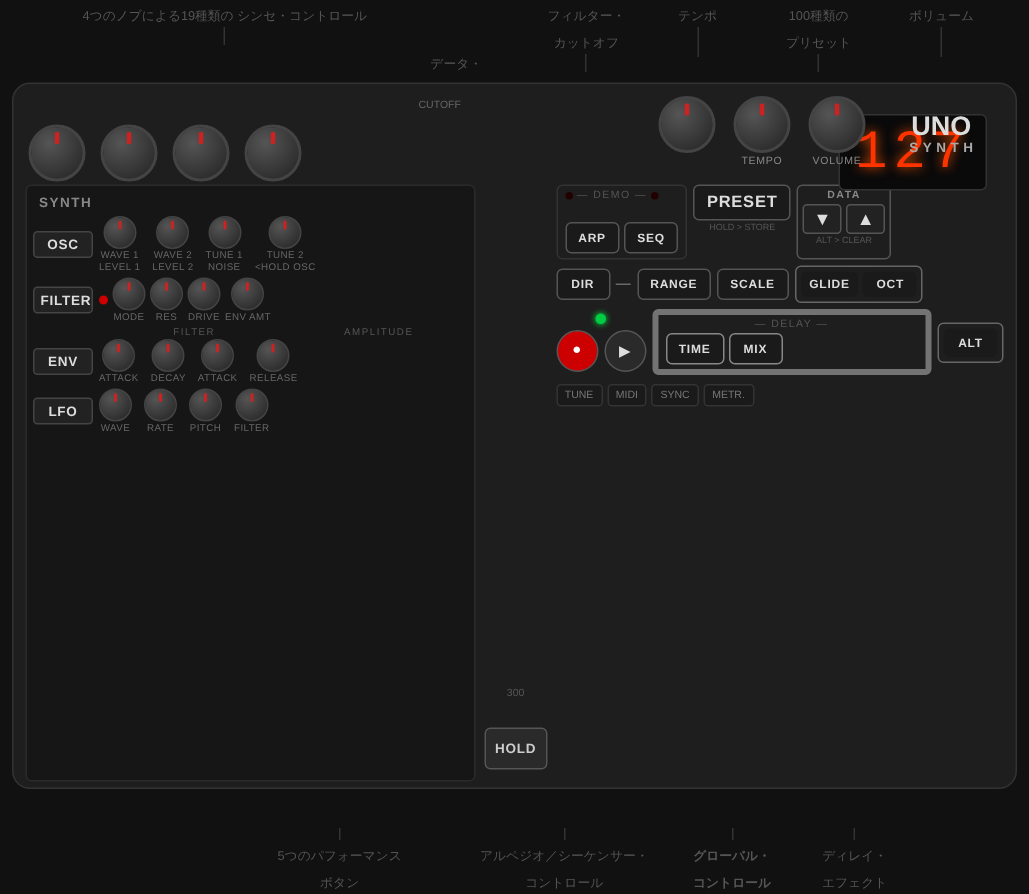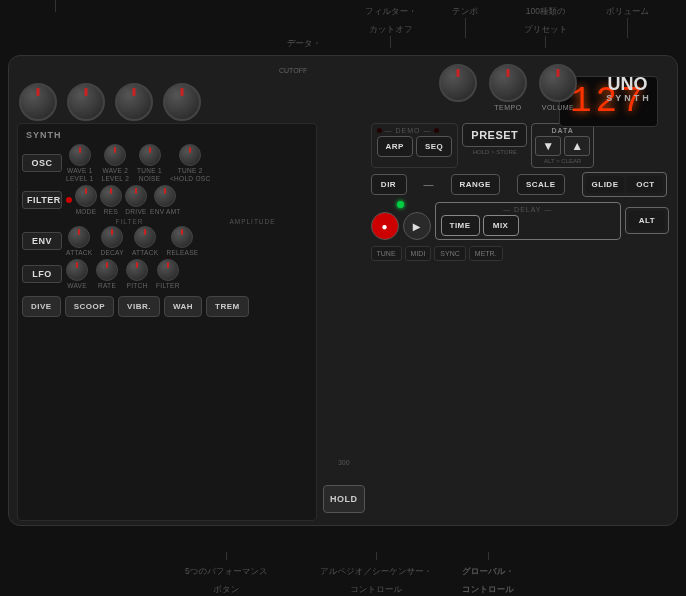--- a/index.html
+++ b/index.html
@@ -264,21 +264,21 @@
     .synth-btn.wide {
       min-width: 60px;
     }
 
     .demo-section {
       border: 1px solid #333;
       border-radius: 4px;
       padding: 3px 5px;
       display: flex;
       flex-direction: column;
-      gap: 2px;
+      gap: 14px;
     }
 
     .demo-top {
       display: flex;
       align-items: center;
       gap: 3px;
     }
 
     .demo-indicator {
       width: 5px;
@@ -310,21 +310,21 @@
       border-radius: 3px;
       color: #ddd;
       font-size: 12px;
       padding: 2px 6px;
       cursor: pointer;
       text-align: center;
     }
 
     
     .delay-section {
-      border: 1px solid #737373;
+      border: 4px solid #737373;
       border-radius: 4px;
       padding: 3px 5px;
     }
 
     .delay-label {
       font-size: 7px;
       color: #555;
       letter-spacing: 1px;
       text-align: center;
       margin-bottom: 2px;
@@ -392,20 +392,22 @@
       gap: 3px;
     }
   </style>
 </head>
 <body>
 
 <div class="page-container">
 
   <div style="position:absolute;top:0;left:0;width:100%;height:55px;">
     <div style="position:absolute;left:55px;top:0;text-align:center;">
+      <span class="ann-text">4つのノブによる19種類の
+シンセ・コントロール</span>
       <div style="height:12px;width:1px;background:#333;margin:0 auto;"></div>
     </div>
     <div style="position:absolute;left:278px;top:0;text-align:center;margin-top:32px;">
       <span class="ann-text">データ・<br>ディスプレイ</span>
       <div style="height:12px;width:1px;background:#333;margin:0 auto;"></div>
     </div>
     <div style="position:absolute;left:365px;top:0;text-align:center;">
       <span class="ann-text">フィルター・<br>カットオフ</span>
       <div style="height:12px;width:1px;background:#333;margin:0 auto;"></div>
     </div>
@@ -575,27 +577,20 @@
               <div class="small-knob"></div>
               <div class="sub-label">PITCH</div>
             </div>
             <div class="sub-col">
               <div class="small-knob"></div>
               <div class="sub-label">FILTER</div>
             </div>
           </div>
         </div>
 
-        <div class="perf-buttons">
-          <div class="perf-btn">DIVE</div>
-          <div class="perf-btn">SCOOP</div>
-          <div class="perf-btn">VIBR.</div>
-          <div class="perf-btn">WAH</div>
-          <div class="perf-btn">TREM</div>
-        </div>
       </div>
 
       <div style="display:flex;flex-direction:column;align-items:center;justify-content:flex-end;padding-bottom:8px;gap:19px;">
         <div style="font-size:7px;color:#555;">300</div>
         <div style="background:#2a2a2a;border:1px solid #555;border-radius:4px;color:#ccc;font-size:9px;font-weight:bold;padding:8px 6px;cursor:pointer;letter-spacing:0.5px;writing-mode:horizontal-tb;">HOLD</div>
       </div>
 
       <div class="right-panel">
 
         <div style="display:flex;gap:4px;align-items:stretch;">
@@ -620,21 +615,21 @@
           <div class="data-section">
             <div class="data-label">DATA</div>
             <div style="display:flex;gap:3px;">
               <div class="arrow-btn">▼</div>
               <div class="arrow-btn">▲</div>
             </div>
             <div style="font-size:6px;color:#555;">ALT &gt; CLEAR</div>
           </div>
         </div>
 
-        <div style="display:flex;gap:17px;align-items:center;">
+        <div style="display:flex;gap:4px;align-items:center;">
           <div class="synth-btn">DIR</div>
           <div style="color:#888;font-size:10px;">—</div>
           <div class="synth-btn">RANGE</div>
           <div class="synth-btn">SCALE</div>
           <div class="outlined-group">
             <div class="synth-btn" style="border:none;padding:4px 6px;">GLIDE</div>
             <div class="synth-btn" style="border:none;padding:4px 6px;">OCT</div>
           </div>
         </div>
 
@@ -683,15 +678,19 @@
       <span class="ann-text">5つのパフォーマンス<br>ボタン</span>
     </div>
     <div style="position:absolute;bottom:0;left:320px;text-align:center;">
       <div style="height:8px;width:1px;background:#333;margin:0 auto;"></div>
       <span class="ann-text">アルペジオ／シーケンサー・<br>コントロール</span>
     </div>
     <div style="position:absolute;bottom:0;left:462px;text-align:center;font-weight:bold;">
       <div style="height:8px;width:1px;background:#333;margin:0 auto;"></div>
       <span class="ann-text">グローバル・<br>コントロール</span>
     </div>
+    <div style="position:absolute;bottom:0;left:548px;text-align:center;">
+      <div style="height:8px;width:1px;background:#333;margin:0 auto;"></div>
+      <span class="ann-text">ディレイ・<br>エフェクト</span>
+    </div>
   </div>
 
 </div>
 
 </body></html>

